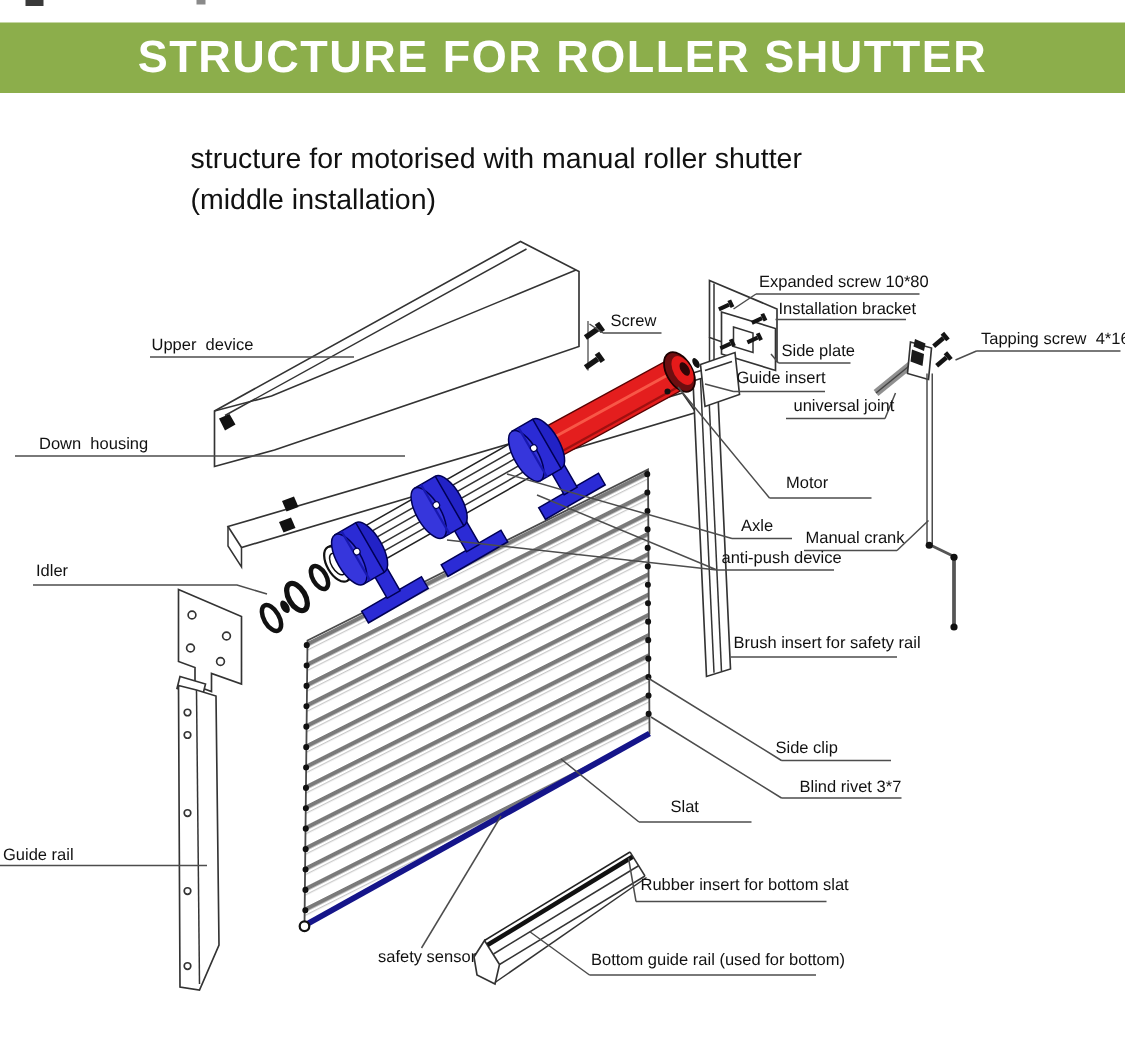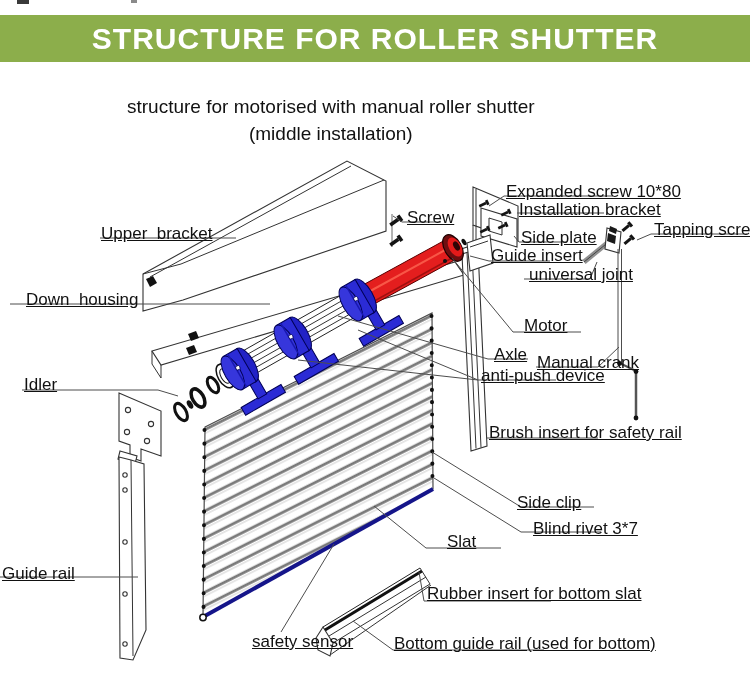--- a/index.html
+++ b/index.html
@@ -2,22 +2,22 @@
 <html><head>
 <meta charset="utf-8">
 <style>
   html,body{margin:0;padding:0;background:#fff;}
   #canvas{position:relative;width:750px;height:698px;background:#fff;overflow:hidden;
           font-family:"Liberation Sans",sans-serif;}
   #titlebar{position:absolute;left:0;top:15px;width:750px;height:47px;background:#8cae4b;
             display:flex;align-items:center;justify-content:center;}
   #titlebar .t{color:#fff;font-size:30px;font-weight:bold;letter-spacing:1px;}
   #subtitle{position:absolute;left:127px;top:94px;font-size:19px;color:#111;
-            line-height:1.42;white-space:pre-line;text-align:center;}
-  .lbl{position:absolute;font-size:17px;color:#111;white-space:pre;line-height:1;text-decoration:underline;}
+            line-height:1.42;white-space:pre-line;}
+  .lbl{position:absolute;font-size:11px;color:#111;white-space:pre;line-height:1;}
   svg{position:absolute;left:0;top:0;}
   .ol{fill:#fff;stroke:#333;stroke-width:1.1;}
   .ln{stroke:#333;stroke-width:1;fill:none;}
   .ldr{stroke:#4d4d4d;stroke-width:1;fill:none;}
 </style>
 </head>
 <body>
 
 <div id="canvas">
 
@@ -218,21 +218,21 @@
       <path class="ldr" d="M487,438 H598"></path>
       <path class="ldr" d="M521,507 H594 M521,507 L432,452"></path>
       <path class="ldr" d="M521,532 H601 M521,532 L434,478"></path>
       <path class="ldr" d="M426,548 H501 M426,548 L374,506"></path>
       <path class="ldr" d="M424,601 H551 M424,601 L419,572"></path>
       <path class="ldr" d="M281,632 L334,544"></path>
       <path class="ldr" d="M393,650 H544 M393,650 L353,621"></path>
     </g>
   </svg>
 
-  <div class="lbl" style="left:101px;top:225px">Upper  bracket</div>
+  <div class="lbl" style="left:101px;top:225px">Upper  device</div>
   <div class="lbl" style="left:26px;top:291px">Down  housing</div>
   <div class="lbl" style="left:24px;top:376px">Idler</div>
   <div class="lbl" style="left:2px;top:565px">Guide rail</div>
   <div class="lbl" style="left:407px;top:209px">Screw</div>
   <div class="lbl" style="left:506px;top:183px">Expanded screw 10*80</div>
   <div class="lbl" style="left:519px;top:201px">Installation bracket</div>
   <div class="lbl" style="left:521px;top:229px">Side plate</div>
   <div class="lbl" style="left:491px;top:247px">Guide insert</div>
   <div class="lbl" style="left:529px;top:266px">universal joint</div>
   <div class="lbl" style="left:654px;top:221px">Tapping screw  4*16</div>

